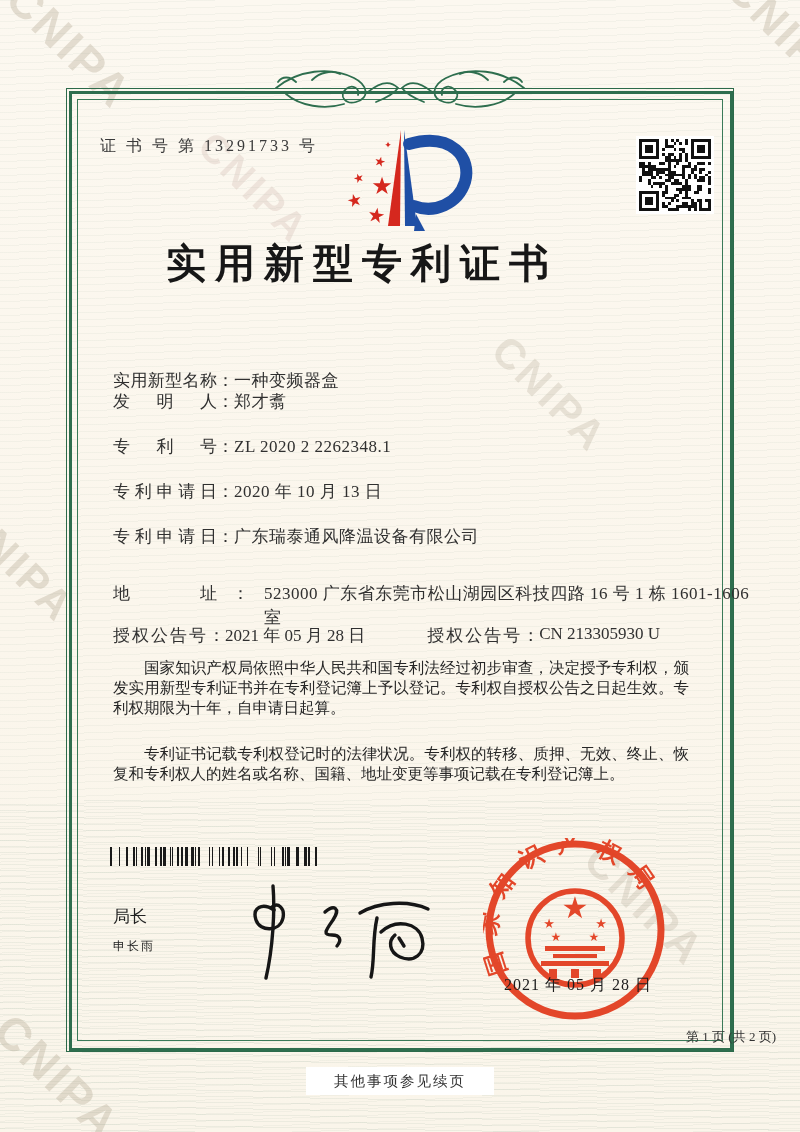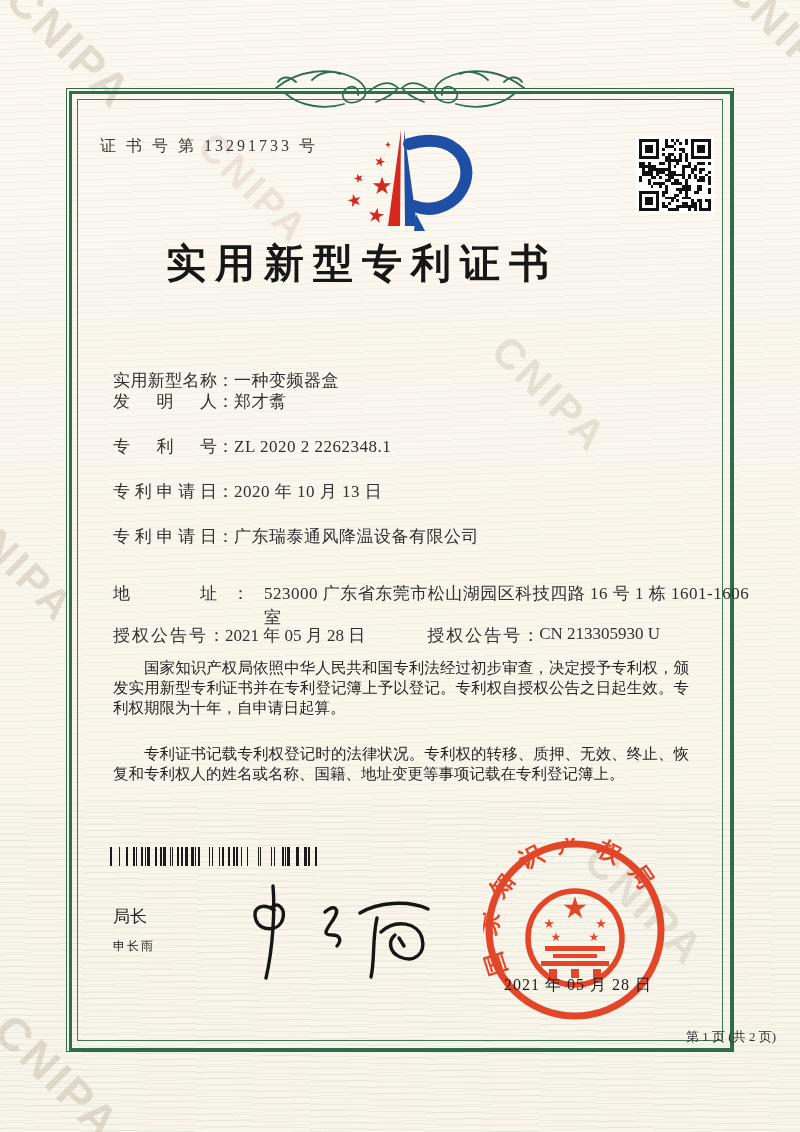--- a/index.html
+++ b/index.html
@@ -428,14 +428,15 @@
         <rect x="58" y="123" width="68" height="5" fill="#e23a1c"></rect>
         <rect x="66" y="131" width="8" height="9" fill="#e23a1c"></rect>
         <rect x="88" y="131" width="8" height="9" fill="#e23a1c"></rect>
         <rect x="110" y="131" width="8" height="9" fill="#e23a1c"></rect>
       </g>
     </g>
   </svg>
   <div class="content" id="seal-date">2021 年 05 月 28 日</div>
 
   <div class="content" id="page-num">第 1 页 (共 2 页)</div>
+  <div class="content" id="cont-note"><span>其他事项参见续页</span></div>
 
 </div>
 
 </body></html>

